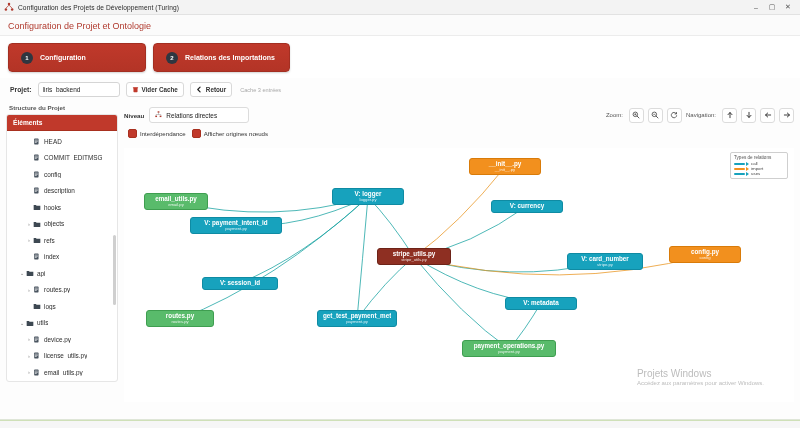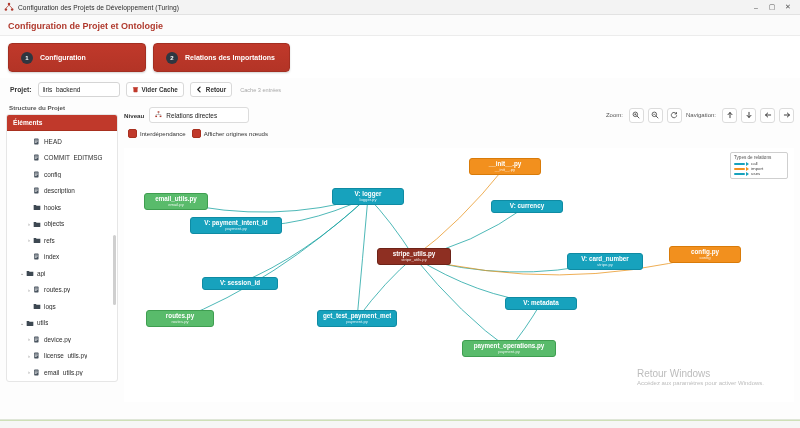--- a/index.html
+++ b/index.html
@@ -22,21 +22,21 @@
   .tb-spacer { flex:1; }
   .tb-btn {
     width:16px; height:15px; display:flex; align-items:center; justify-content:center;
     font-size:7px; color:#555;
   }
 
   
   .page-head {
     background:#fbfbfb; padding:6px 8px 4px 8px; border-bottom:1px solid #ececec;
   }
-  .page-title { color:#b03a2e; font-size:9px; font-weight:bold; }
+  .page-title { color:#b03a2e; font-size:9px; font-weight:normal; }
 
   
   .tabs { display:flex; gap:7px; padding:7px 8px 6px 8px; background:#fff; }
   .tab {
     background:linear-gradient(180deg,#c0392b 0%,#b33426 100%);
     border:1px solid #a32f22; border-radius:4px;
     height:29px; display:flex; align-items:center; padding:0 12px;
     color:#fff; font-weight:bold; font-size:7px; cursor:pointer;
     box-shadow:0 1px 2px rgba(0,0,0,.18);
   }
@@ -559,21 +559,21 @@
               <div class="legend-row">
                 <span class="legend-swatch" style="background: rgb(23, 162, 189);"></span>
                 <span class="legend-arrow" style="border-left: 3px solid rgb(23, 162, 189);"></span>
                 <span class="legend-txt">uses</span>
               </div>
             </div>
         </div>
       </div>
 
       <div class="watermark">
-        <div class="wm-1">Retour Windows</div>
+        <div class="wm-1">Projets Windows</div>
         <div class="wm-2">Accédez aux paramètres pour activer Windows.</div>
       </div>
 
     </div>
   </div>
 
   <div class="bottom-bar">
     <div class="bb-line"></div>
   </div>
 </div>

